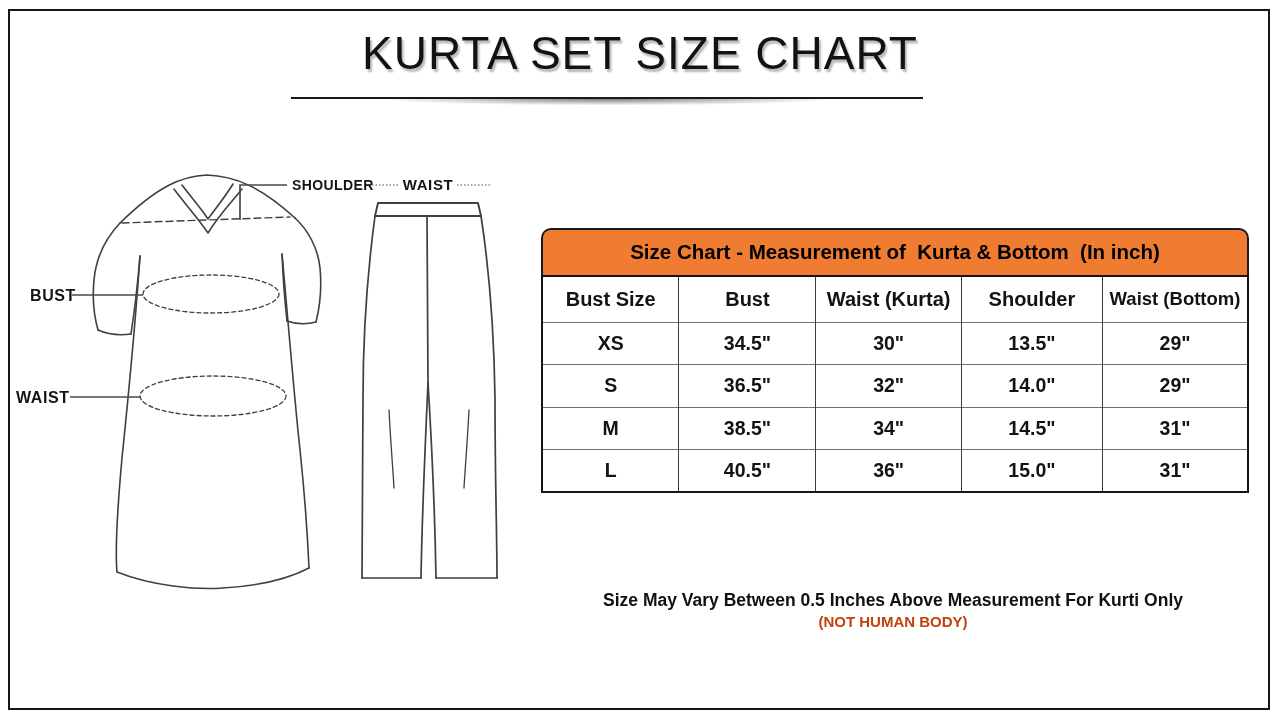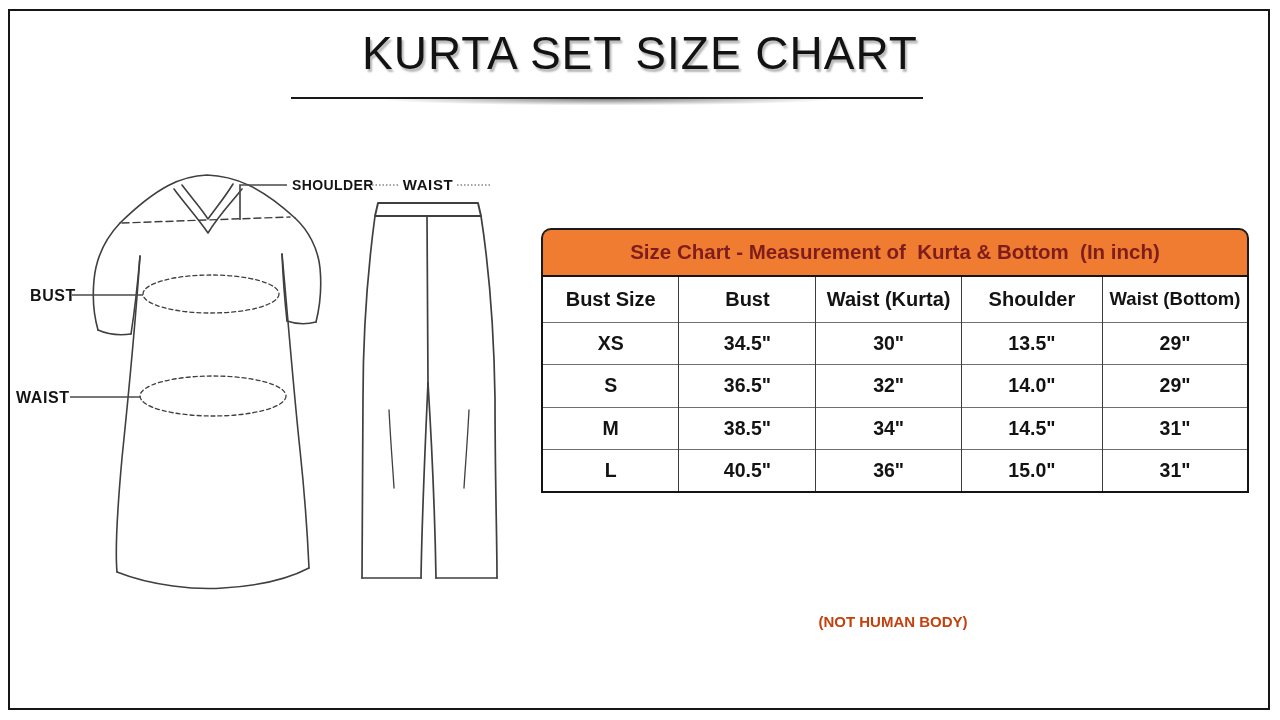--- a/index.html
+++ b/index.html
@@ -15,21 +15,21 @@
                 text-shadow:2px 3px 2px rgba(0,0,0,0.28); }
   .title-rule { position:absolute; left:291px; top:97px; width:632px; height:2px; background:#191919; }
   .title-rule-shadow { position:absolute; left:291px; top:99px; width:632px; height:9px;
         background:radial-gradient(ellipse 50% 100% at 50% 0%, rgba(0,0,0,0.5), rgba(0,0,0,0) 72%); }
 
   svg text { font-family:"Liberation Sans","DejaVu Sans",sans-serif; }
 
   .size-table-wrap { position:absolute; left:541px; top:228px; width:708px; }
   .banner { height:47px; line-height:44px; background:#EF7C30;
             border:2.2px solid #1b1b1b; border-bottom:none; border-radius:10px 10px 0 0;
-            text-align:center; font-size:20.5px; font-weight:bold; color:#7f1d1d; white-space:pre; }
+            text-align:center; font-size:20.5px; font-weight:bold; color:#000000; white-space:pre; }
   table.size-table { width:708px; border-collapse:collapse; table-layout:fixed;
             border:2.2px solid #141414; background:#fff; }
   table.size-table col.c0 { width:19.4%; }
   table.size-table col.c1 { width:19.4%; }
   table.size-table col.c2 { width:20.6%; }
   table.size-table col.c3 { width:20.0%; }
   table.size-table col.c4 { width:20.6%; }
   table.size-table th, table.size-table td {
             text-align:center; vertical-align:middle; color:#131313;
             border-left:1.7px solid #3c3c3c; }
@@ -157,15 +157,16 @@
         <td>L</td>
         <td>40.5"</td>
         <td>36"</td>
         <td>15.0"</td>
         <td>31"</td>
       </tr>
     </tbody>
       </table>
   </div>
 
+  <div class="note1">Size May Vary Between 0.5 Inches Above Measurement For Kurti Only</div>
   <div class="note2">(NOT HUMAN BODY)</div>
 
 </div>
 
 </body></html>

